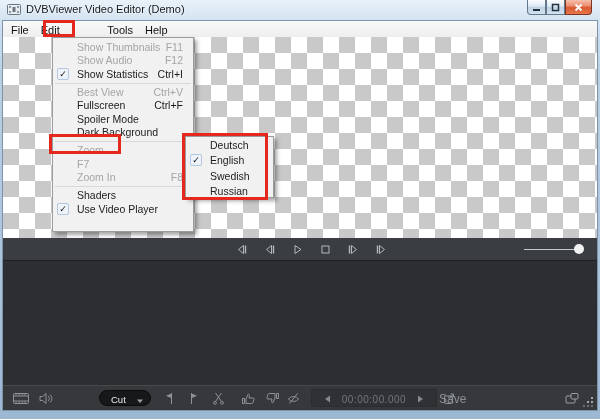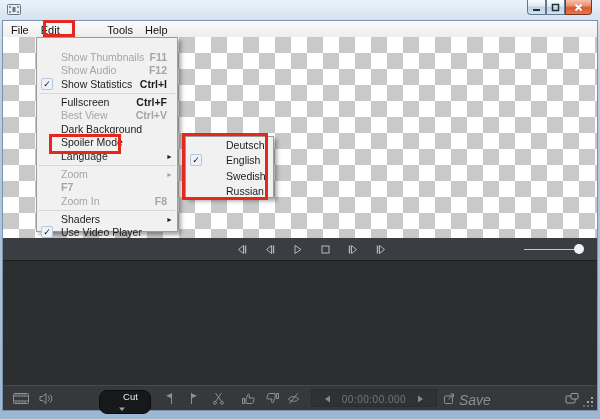--- a/index.html
+++ b/index.html
@@ -31,45 +31,45 @@
     background:repeating-conic-gradient(#c9c9c9 0% 25%, #ffffff 0% 50%);
     background-size:32px 32px;}
   .transport{position:absolute;left:0;top:217px;width:594px;height:23px;background:#3a3d41;border-bottom:1px solid #1d1e20;}
   .t-icons{position:absolute;left:233px;top:6px;display:flex;gap:17px;}
   .t-icons span{display:block;width:11px;height:11px;}
   .vol-line{position:absolute;left:521px;top:11px;width:56px;height:1px;background:#c6c9cc;}
   .vol-knob{position:absolute;left:571px;top:6px;width:10px;height:10px;border-radius:50%;background:#f1f2f3;}
   .timeline{position:absolute;left:0;top:240px;width:594px;height:124px;background:#2d2e31;}
   .toolbar{position:absolute;left:0;top:364px;width:594px;height:25px;background:#36383b;border-top:1px solid #47494c;}
   .tb-icon{position:absolute;top:6px;width:16px;height:13px;}
-  .cut-pill{position:absolute;left:96px;top:4px;width:52px;height:24px;border-radius:8px;
-    background:#17181a;border:1px solid #0b0b0c;display:flex;align-items:center;flex-direction:column;}
+  .cut-pill{position:absolute;left:96px;top:4px;width:52px;height:16px;border-radius:8px;
+    background:#17181a;border:1px solid #0b0b0c;display:flex;align-items:flex-end;}
   .cut-label{color:#e8eaec;font-size:9.5px;margin-left:11px;flex:1;}
   .cut-caret{margin-right:6px;width:8px;height:8px;}
   .tc-panel{position:absolute;left:308px;top:3px;width:126px;height:18px;background:#2f3134;border:1px solid #2a2c2e;border-radius:2px;}
   .tc-text{position:absolute;left:0;right:0;top:4px;text-align:center;color:#71777d;font-size:10px;letter-spacing:.5px;font-family:"Liberation Sans",sans-serif;}
   .tc-arrow{position:absolute;top:5px;width:7px;height:8px;}
-  .save-label{position:absolute;left:456px;top:6px;color:#8b9095;font-size:14px;font-style:italic;}
+  .save-label{position:absolute;left:436px;top:6px;color:#8b9095;font-size:12px;}
   .grip{position:absolute;right:3px;bottom:3px;width:11px;height:11px;}
   
-  .menu-panel{position:absolute;left:36px;top:37px;width:142px;height:195px;z-index:10;
-    background:#f1f1f2;border:1px solid #9b9b9b;box-shadow:3px 3px 4px rgba(0,0,0,.35);padding-top:12px;}
+  .menu-panel{position:absolute;left:52px;top:37px;width:142px;height:195px;z-index:10;
+    background:#f1f1f2;border:1px solid #9b9b9b;box-shadow:3px 3px 4px rgba(0,0,0,.35);padding-top:2px;}
   .mrow{position:relative;height:13.5px;display:flex;align-items:center;padding:0 6px 0 24px;}
   .mlabel{font-size:10.5px;color:#1c1c1c;flex:1;white-space:nowrap;}
-  .mshort{font-size:10.5px;color:#1c1c1c;margin-right:4px;font-weight:bold;}
+  .mshort{font-size:10.5px;color:#1c1c1c;margin-right:4px;}
   .marrow{font-size:7px;color:#1c1c1c;position:absolute;right:4px;top:3.5px;}
   .mrow.dis .mlabel,.mrow.dis .mshort,.mrow.dis .marrow{color:#a5a5a5;}
   .msep{height:4.5px;margin:0 2px;position:relative;}
   .msep::after{content:"";position:absolute;left:0;right:0;top:2px;height:1px;background:#d8d8d8;}
   .mcheck{position:absolute;left:4px;top:0.5px;width:12px;height:12px;background:#eef3fa;border:1px solid #b3c7e0;
     border-radius:2px;font-size:9px;color:#111;display:flex;align-items:center;justify-content:center;}
   
   .submenu-panel{position:absolute;left:185px;top:136px;width:89px;height:62px;z-index:11;
     background:#f1f1f2;border:1px solid #9b9b9b;box-shadow:3px 3px 4px rgba(0,0,0,.35);}
-  .srow{position:relative;height:15.5px;display:flex;align-items:center;padding-left:40px;}
+  .srow{position:relative;height:15.5px;display:flex;align-items:center;padding-left:24px;}
   .srow .mlabel{font-size:10.5px;}
   .srow .mcheck{top:1.5px;}
   
   .redbox{position:absolute;border:3px solid #e5281e;z-index:20;}
   .redbox.view{left:43px;top:20px;width:32px;height:17px;}
   .redbox.lang{left:49px;top:134px;width:72px;height:20px;}
   .redbox.sub{left:182px;top:133px;width:86px;height:67px;}
   svg{display:block;}
 </style>
 </head>
@@ -81,20 +81,21 @@
     <span class="app-icon">
       <svg width="14" height="13" viewBox="0 0 14 13">
           <rect x="0.5" y="1.5" width="13" height="10" rx="1" fill="#e8edf2" stroke="#6b7683"></rect>
           <rect x="2" y="3" width="2" height="2" fill="#8b97a3"></rect>
           <rect x="2" y="8" width="2" height="2" fill="#8b97a3"></rect>
           <rect x="10" y="3" width="2" height="2" fill="#8b97a3"></rect>
           <rect x="10" y="8" width="2" height="2" fill="#8b97a3"></rect>
           <rect x="5.5" y="4" width="3" height="5" fill="#6b7683"></rect>
         </svg>
     </span>
+    <span class="title-text">DVBViewer Video Editor (Demo)</span>
     <span class="capbtns">
       <span class="capbtn min">
         <svg width="9" height="9" viewBox="0 0 9 9">
             <rect x="1" y="6" width="7" height="2" fill="#24313d"></rect>
           </svg>
       </span>
       <span class="capbtn max">
         <svg width="9" height="9" viewBox="0 0 9 9">
             <rect x="1.5" y="1.5" width="6" height="6" fill="none" stroke="#24313d" stroke-width="1.5"></rect>
           </svg>
@@ -268,37 +269,33 @@
     <div class="mrow dis">
       <span class="mlabel">Show Audio</span>
       <span class="mshort">F12</span>
     </div>
     <div class="mrow">
       <span class="mcheck">✓</span>
       <span class="mlabel">Show Statistics</span>
       <span class="mshort">Ctrl+I</span>
     </div>
     <div class="msep"></div>
+    <div class="mrow dis">
+      <span class="mlabel">Best View</span>
+      <span class="mshort">Ctrl+V</span>
+    </div>
     <div class="mrow">
       <span class="mlabel">Fullscreen</span>
       <span class="mshort">Ctrl+F</span>
     </div>
-    <div class="mrow dis">
-      <span class="mlabel">Best View</span>
-      <span class="mshort">Ctrl+V</span>
+    <div class="mrow">
+      <span class="mlabel">Spoiler Mode</span>
     </div>
     <div class="mrow">
       <span class="mlabel">Dark Background</span>
-    </div>
-    <div class="mrow">
-      <span class="mlabel">Spoiler Mode</span>
-    </div>
-    <div class="mrow">
-      <span class="mlabel">Language</span>
-      <span class="marrow">►</span>
     </div>
     <div class="msep"></div>
     <div class="mrow dis">
       <span class="mlabel">Zoom</span>
       <span class="marrow">►</span>
     </div>
     <div class="mrow dis">
       <span class="mshort">F7</span>
     </div>
     <div class="mrow dis">

